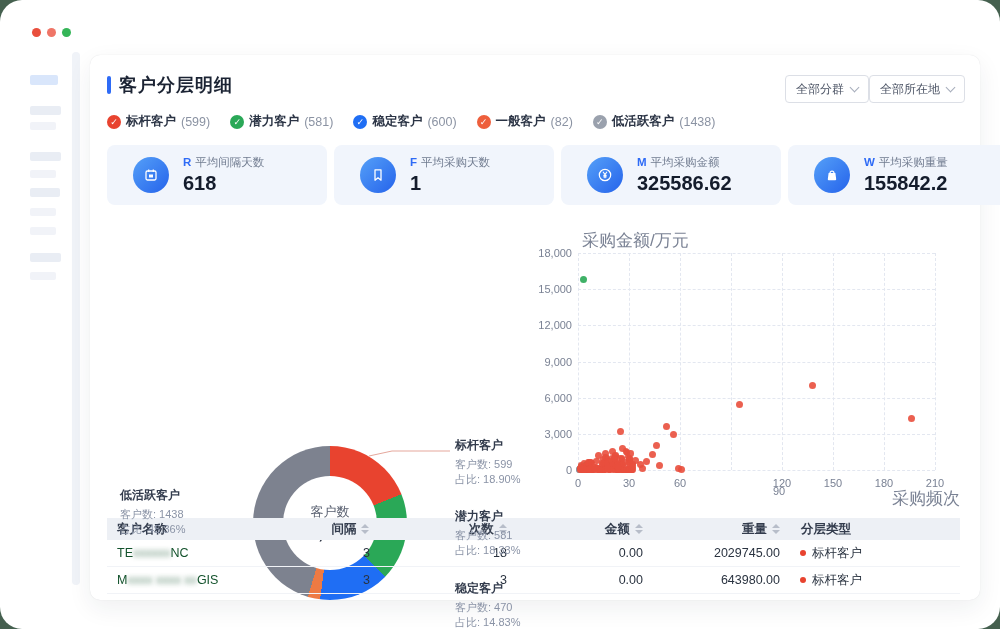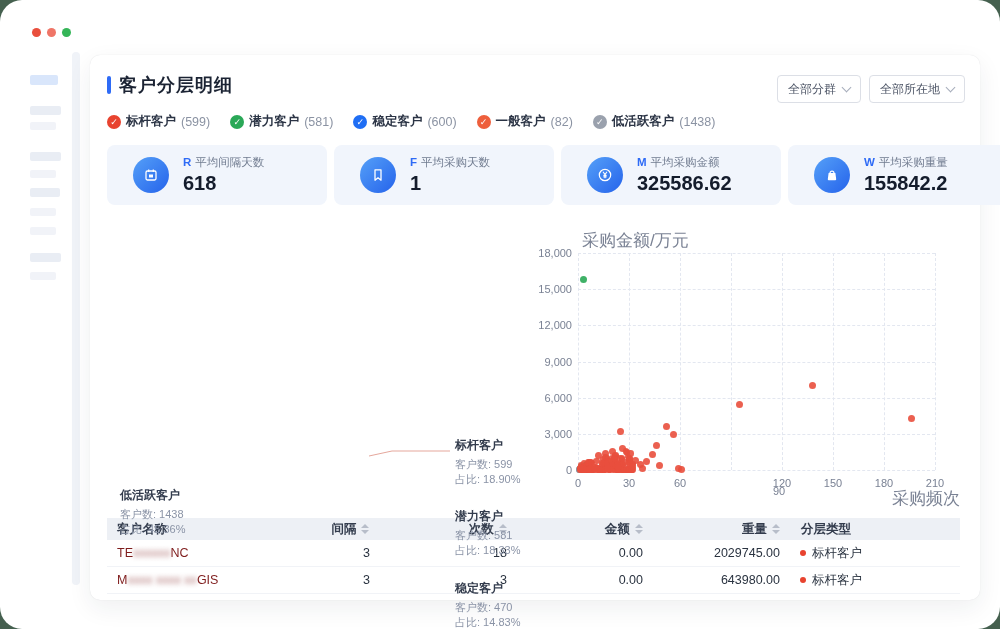--- a/index.html
+++ b/index.html
@@ -18,21 +18,21 @@
   .side-divider{position:absolute;left:72px;top:52px;width:8px;height:533px;background:#f0f3f8;border-radius:4px;}
   
   .card{
     position:absolute;left:90px;top:55px;width:890px;height:545px;background:#fff;border-radius:10px;
     box-shadow:0 0 1px rgba(31,41,61,.15),0 8px 24px rgba(31,41,61,.07);
   }
   
   .page-head{position:absolute;left:17px;top:18px;display:flex;align-items:center;}
   .title-bar{width:4px;height:18px;background:#2e6bf6;border-radius:2px;margin-right:8px;}
   .page-title{font-size:18px;font-weight:bold;color:#1b2333;letter-spacing:1px;}
-  .filters{position:absolute;right:15px;top:20px;display:flex;gap:8px;}
+  .filters{position:absolute;right:15px;top:20px;display:flex;gap:0;}
   .filter-btn{height:26px;display:flex;align-items:center;gap:7px;padding:0 10px;border:1px solid #dcdfe6;border-radius:4px;
     background:#fff;font-size:12px;color:#4b5364;cursor:pointer;}
   .chev{width:6px;height:6px;border-right:1.4px solid #a6adbb;border-bottom:1.4px solid #a6adbb;transform:rotate(45deg);margin-top:-3px;}
   
   .legend{position:absolute;left:17px;top:58px;display:flex;gap:20px;align-items:center;}
   .legend-item{display:flex;align-items:center;gap:5px;cursor:pointer;}
   .check{width:14px;height:14px;border-radius:50%;color:#fff;font-size:9px;line-height:14px;text-align:center;font-weight:bold;}
   .legend-label{font-size:12.5px;color:#2b3445;font-weight:bold;}
   .legend-count{font-size:12.5px;color:#8b93a3;}
   
@@ -67,21 +67,21 @@
   .table{position:absolute;left:17px;top:463px;width:853px;font-size:12.5px;}
   .thead{display:flex;height:22px;background:#edf0f5;gap:1px;}
   .th{background:#edf0f5;display:flex;align-items:center;color:#333c4d;font-weight:bold;padding:0 10px;box-sizing:border-box;}
   .th.right{justify-content:flex-end;}
   .sorter{display:inline-flex;flex-direction:column;gap:2px;margin-left:5px;cursor:pointer;}
   .sorter .up{width:0;height:0;border-left:4px solid transparent;border-right:4px solid transparent;border-bottom:4px solid #b7bdc9;}
   .sorter .dn{width:0;height:0;border-left:4px solid transparent;border-right:4px solid transparent;border-top:4px solid #b7bdc9;}
   .trow{display:flex;height:26px;border-bottom:1px solid #f1f3f7;align-items:center;}
   .td{padding:0 10px;box-sizing:border-box;color:#2a3340;}
   .td.right{text-align:right;}
-  .name-link{color:#7f1d1d;cursor:pointer;white-space:nowrap;}
+  .name-link{color:#14532d;cursor:pointer;white-space:nowrap;}
   .blurred{filter:blur(2.5px);opacity:.65;}
   .seg-dot{display:inline-block;width:6px;height:6px;border-radius:50%;margin-right:6px;vertical-align:1px;}
 </style>
 </head>
 <body>
 
 <div class="window">
 
   <div class="traffic" id="traffic">
       <div class="dot" style="background: rgb(233, 79, 61);"></div>
@@ -194,20 +194,27 @@
               <path d="M4.6 6h6.8l.8 6.2a1 1 0 0 1-1 1.1H4.8a1 1 0 0 1-1-1.1z" fill="#fff"></path>
             </svg>
           </div>
           <div class="stat-texts">
             <div class="stat-label"><span class="stat-letter">W</span>平均采购重量</div>
             <div class="stat-value">155842.2</div>
           </div>
         </div>
       </div>
 
+    <div class="donut-wrap">
+      <div class="donut" id="donut" style="background: conic-gradient(rgb(232, 67, 47) 0%, rgb(232, 67, 47) 18.8959%, rgb(42, 168, 87) 18.8959%, rgb(42, 168, 87) 37.224%, rgb(31, 110, 244) 37.224%, rgb(31, 110, 244) 52.0505%, rgb(238, 122, 67) 52.0505%, rgb(238, 122, 67) 54.6372%, rgb(125, 130, 143) 54.6372%, rgb(125, 130, 143) 100%);"></div>
+      <div class="donut-hole">
+        <div class="donut-center-label">客户数</div>
+        <div class="donut-center-value">3,170</div>
+      </div>
+    </div>
     <svg class="leaders" viewBox="0 0 480 290">
       <polyline points="279,241 302,236 360,236" fill="none" stroke="#e5a79c" stroke-width="1"></polyline>
       <polyline points="316,325 338,329 360,324" fill="none" stroke="#9fd4b4" stroke-width="1"></polyline>
       <polyline points="263,382 305,393 360,393" fill="none" stroke="#a9c4f2" stroke-width="1"></polyline>
       <polyline points="166,292 130,295 90,295" fill="none" stroke="#b9bec8" stroke-width="1"></polyline>
     </svg>
     <div id="callouts"></div>
 
     <div class="scatter" id="scatter">
       <div class="axis-title" style="left:62px;top:14px;">采购金额/万元</div>

